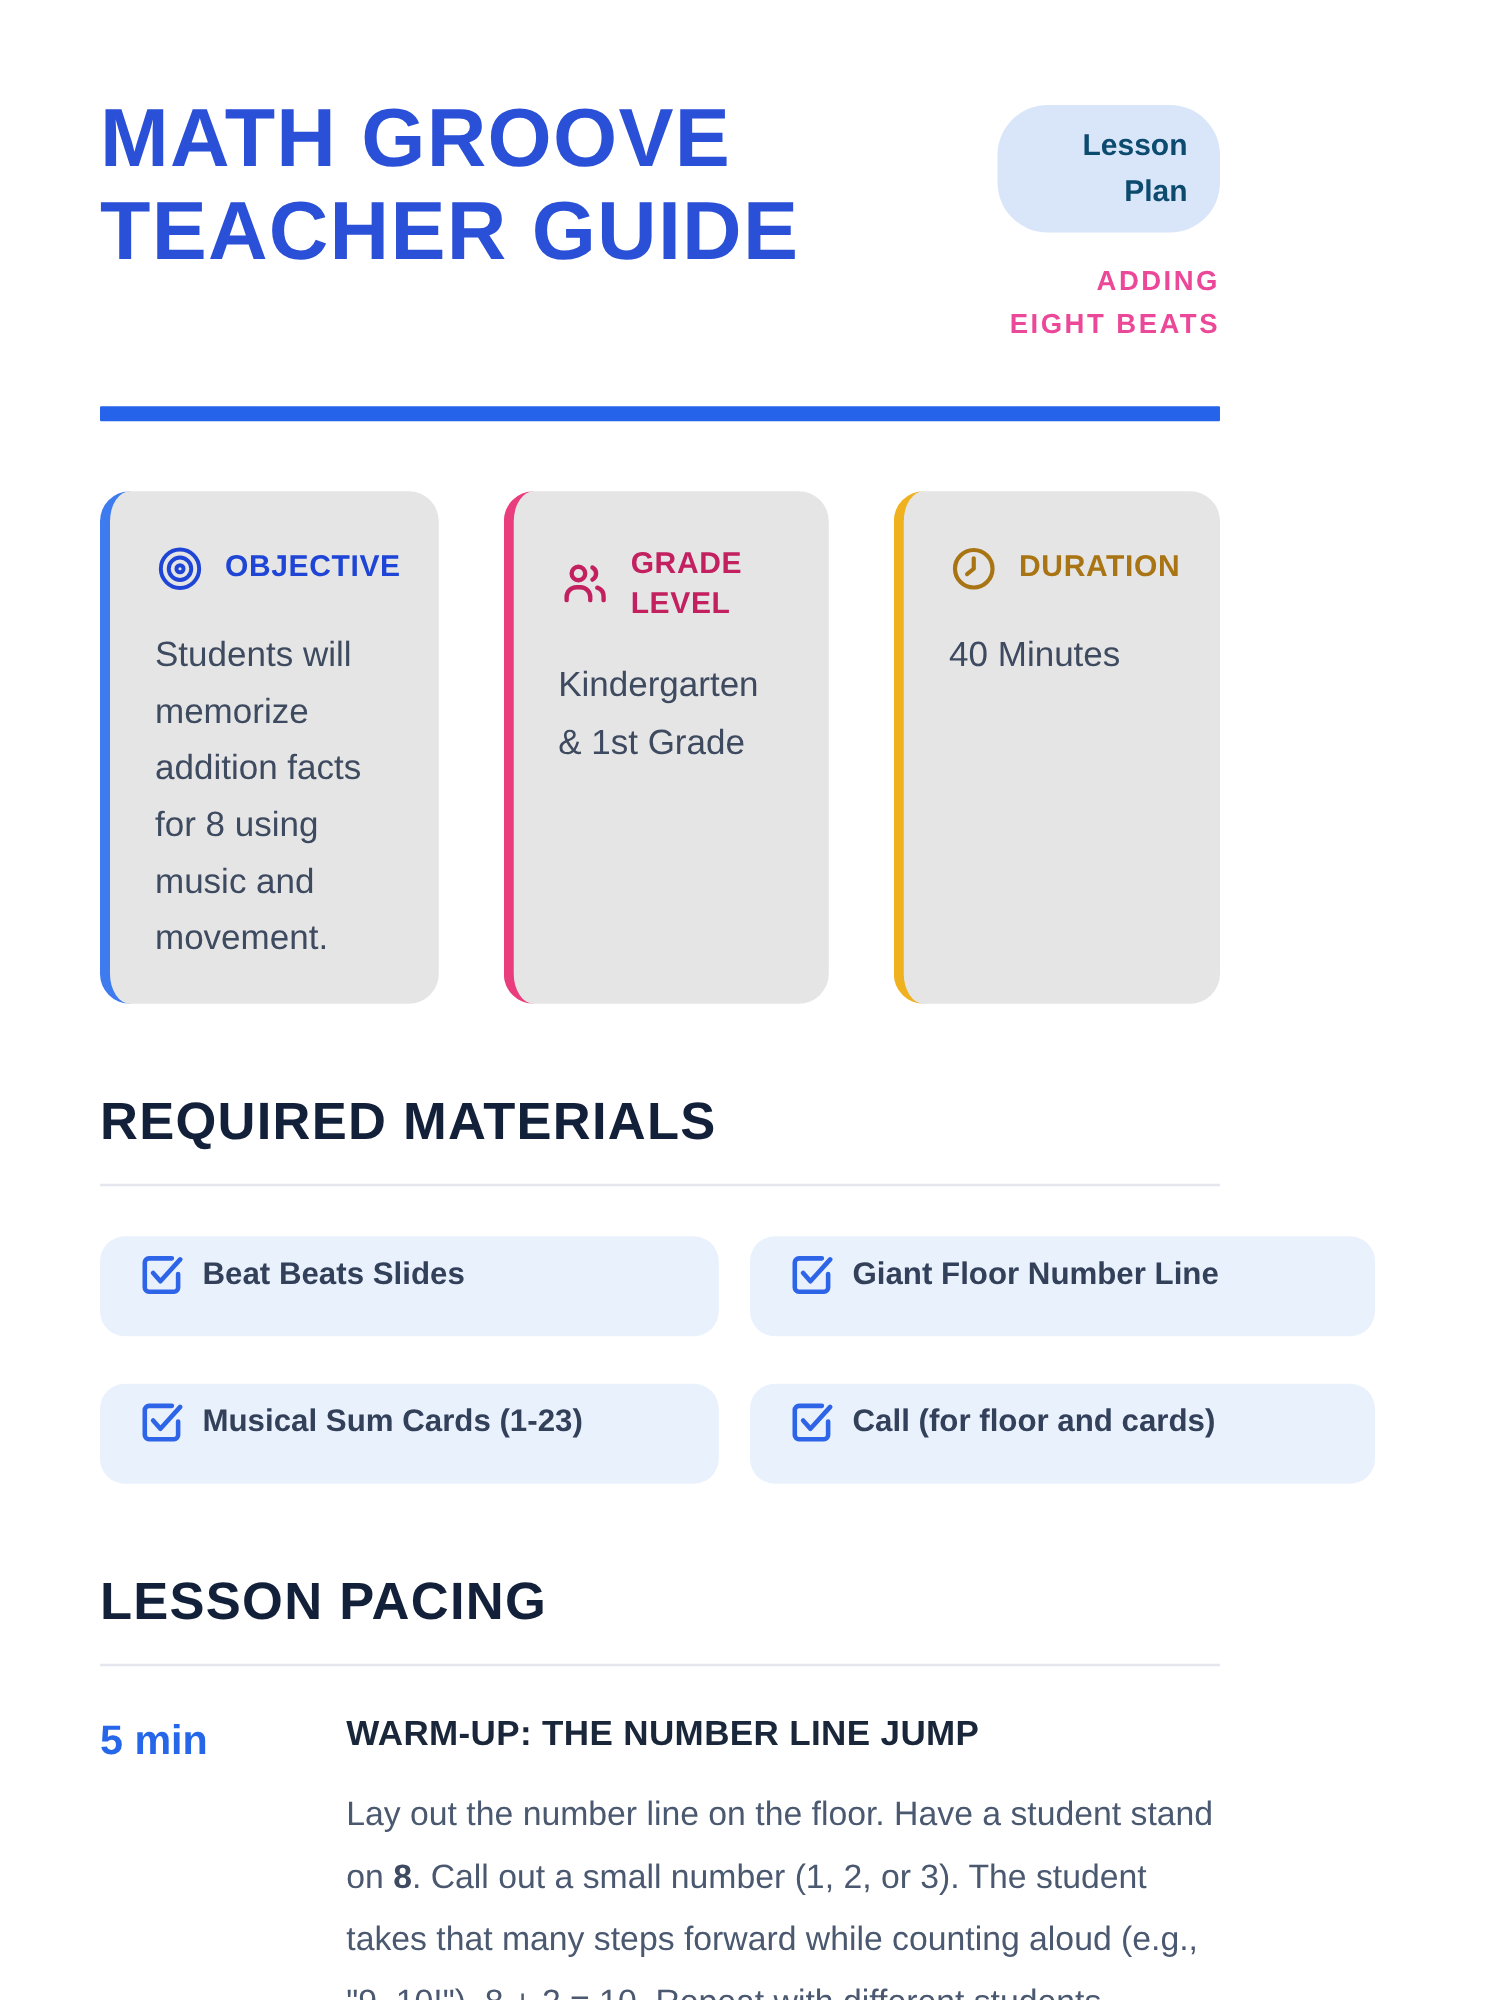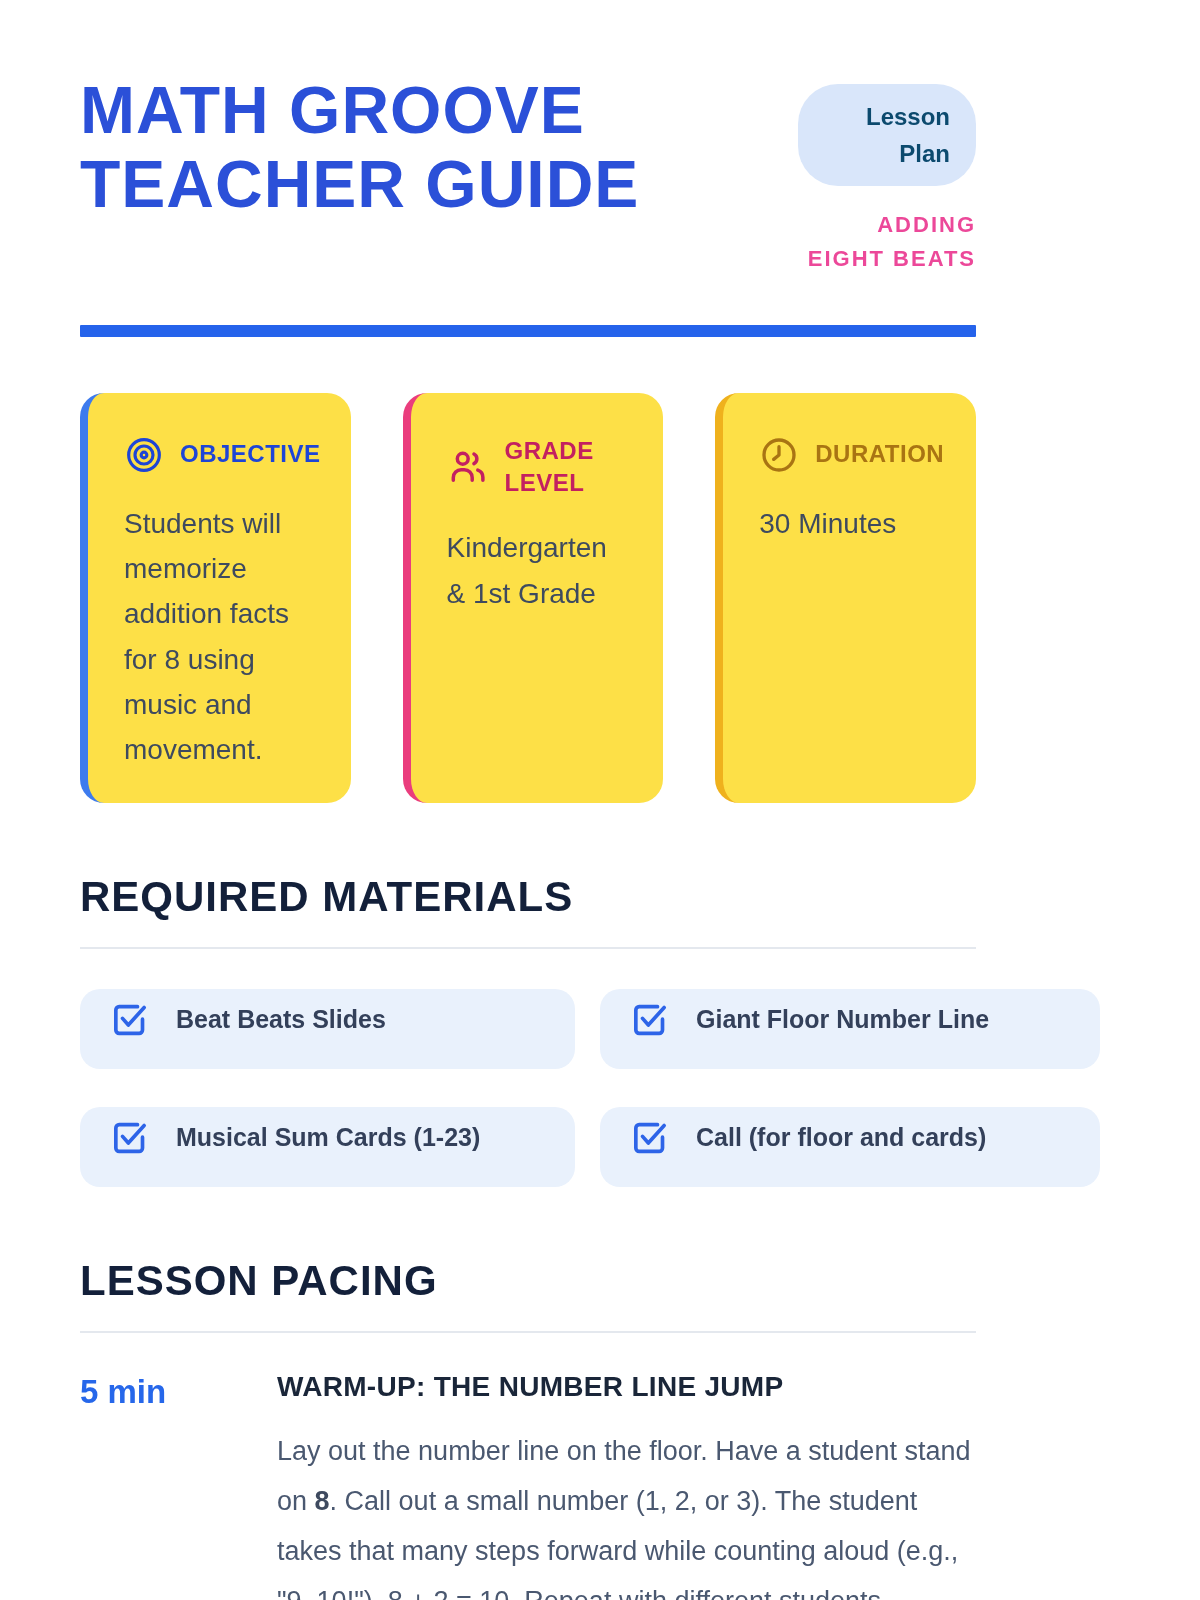--- a/index.html
+++ b/index.html
@@ -30,21 +30,21 @@
     margin-top: 22px; width: 180px; text-align: right;
     font-size: 22px; font-weight: 600; letter-spacing: 2px;
     color: #ec4899; line-height: 1.55; text-transform: uppercase;
   }
   .rule { margin-top: 48px; height: 12px; background: #2563EB; border-radius: 1px; }
 
   
   .cards { display: flex; gap: 52px; margin-top: 56px; }
   .card {
     flex: 1 1 0; min-height: 400px;
-    background: #fde047; border-radius: 24px;
+    background: #e5e5e5; border-radius: 24px;
     border-left: 8px solid #3D7BEE;
     padding: 42px 30px 30px 36px;
   }
   .card-grade    { border-left-color: #EA3D7D; }
   .card-duration { border-left-color: #EFB11D; }
   .card-head { display: flex; align-items: center; gap: 16px; }
   .card-label {
     font-size: 24px; font-weight: 800; letter-spacing: 0.5px;
     text-transform: uppercase; color: #1E45D6; line-height: 1.35;
   }
@@ -65,21 +65,21 @@
   .divider { margin-top: 26px; height: 2px; background: #E4E8EE; }
 
   
   .materials-grid {
     margin-top: 40px;
     display: grid; grid-template-columns: 495px 500px;
     column-gap: 25px; row-gap: 38px;
   }
   .material-item {
     background: #E9F1FC; border-radius: 20px;
-    min-height: 80px; display: flex; align-items: center; gap: 26px;
+    min-height: 80px; display: flex; align-items: center; gap: 12px;
     padding: 0 24px 18px 30px;
   }
   .material-label { font-size: 25px; font-weight: 700; color: #33405A; }
   .checkbox-icon { flex: 0 0 auto; display: inline-flex; }
 
   
   .pacing-row { margin-top: 38px; display: flex; align-items: flex-start; }
   .pacing-time {
     flex: 0 0 197px; font-size: 33px; font-weight: 800; color: #2667EA;
     padding-top: 2px;
@@ -145,21 +145,21 @@
     <div class="card card-duration">
       <div class="card-head">
         <span class="card-icon">
           <svg width="40" height="40" viewBox="0 0 24 24" fill="none" stroke="#A97413" stroke-width="2" stroke-linecap="round" stroke-linejoin="round">
             <circle cx="12" cy="12" r="9"></circle>
             <polyline points="12 7 12 12 8.8 14.6"></polyline>
           </svg>
         </span>
         <span class="card-label">DURATION</span>
       </div>
-      <p class="card-body">30 Minutes</p>
+      <p class="card-body">40 Minutes</p>
     </div>
 
   </section>
 
   <section class="materials-section">
     <h2 class="section-heading">REQUIRED MATERIALS</h2>
     <div class="divider"></div>
 
     <div class="materials-grid">
 

